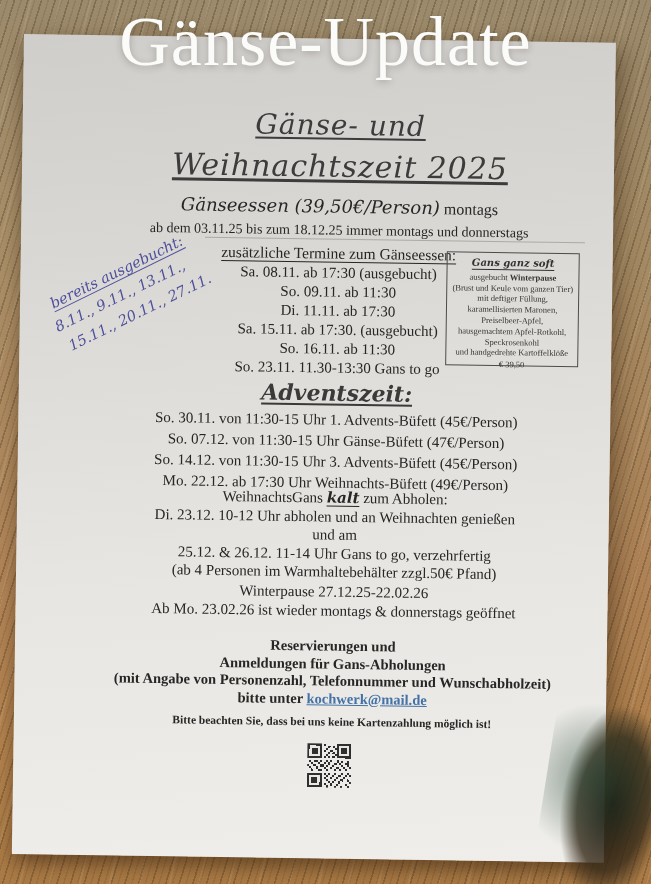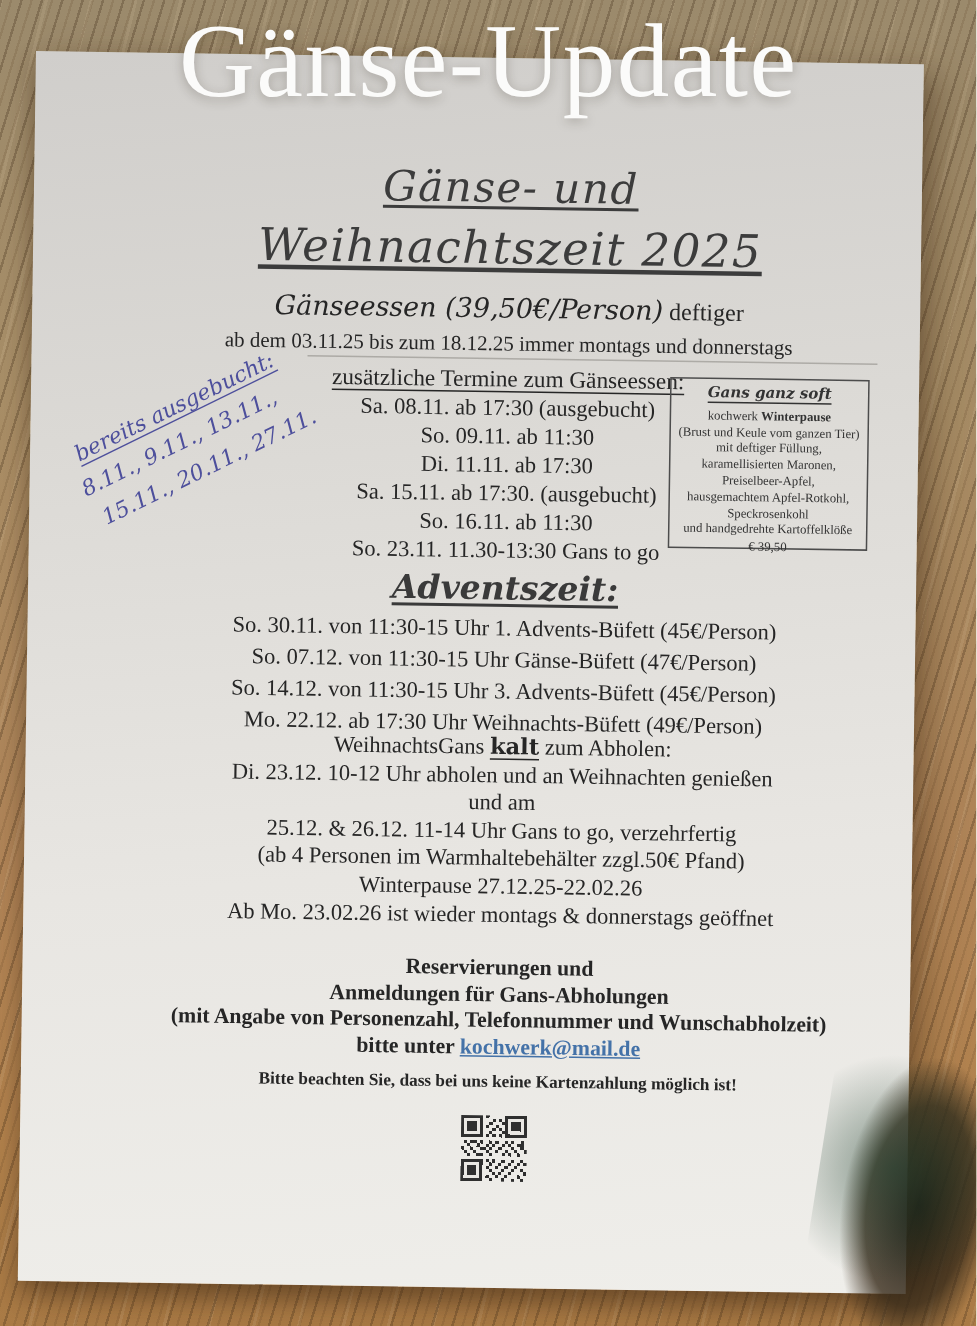--- a/index.html
+++ b/index.html
@@ -52,21 +52,21 @@
     border:1px solid #4c4c4c;text-align:center;color:#333;
     font-size:8.5px;line-height:10.8px;padding-top:5px;background:rgba(255,255,255,.03);
   }
   .softbox .t{font-size:10px;font-weight:bold;margin-bottom:3px;}
   .softbox .price{margin-top:1px;}
 
   .advent{top:341px;font-size:15px;line-height:21px;}
   .advent .t{font-size:22px;line-height:26px;font-weight:bold;margin-bottom:4px;color:#3a3a3a;}
 
   .abholen{top:450px;font-size:15px;line-height:18.5px;}
-  .abholen .em{font-family:"DejaVu Serif",serif;font-weight:bold;}
+  .abholen .em{font-family:"DejaVu Serif",serif;font-style:italic;font-weight:bold;}
 
   .winter{top:544px;font-size:15px;line-height:18.5px;}
 
   .reserv{top:599px;font-weight:bold;font-size:14.5px;line-height:17.5px;}
   .reserv a{color:#4472a8;text-decoration:underline;cursor:pointer;}
 
   .notice{top:677px;font-weight:bold;font-size:11.5px;}
 
   .qr{position:absolute;left:250px;top:705px;width:44px;height:44px;}
 
@@ -95,40 +95,40 @@
 
     <div class="content">
 
       <div class="blk heading script">
         <div class="l1"><span class="u">Gänse- und</span></div>
         <div class="l2"><span class="u">Weihnachtszeit 2025</span></div>
       </div>
 
       <div class="blk intro">
         <div>
-          <span class="script gs">Gänseessen (39,50€/Person)</span><span> deftiger</span>
+          <span class="script gs">Gänseessen (39,50€/Person)</span><span> montags</span>
         </div>
         <div class="l2">ab dem 03.11.25 bis zum 18.12.25 immer montags und donnerstags</div>
       </div>
 
       <div class="crease"></div>
 
       <div class="blk termine">
         <div class="t"><span class="u">zusätzliche Termine zum Gänseessen:</span></div>
         <div>Sa. 08.11. ab 17:30 (ausgebucht)</div>
         <div>So. 09.11. ab 11:30</div>
         <div>Di. 11.11. ab 17:30</div>
         <div>Sa. 15.11. ab 17:30. (ausgebucht)</div>
         <div>So. 16.11. ab 11:30</div>
         <div>So. 23.11. 11.30-13:30 Gans to go</div>
       </div>
 
       <div class="softbox">
         <div class="t"><span class="u script">Gans ganz soft</span></div>
-        <div><span>kochwerk </span><b>Winterpause</b></div>
+        <div><span>ausgebucht </span><b>Winterpause</b></div>
         <div>(Brust und Keule vom ganzen Tier)</div>
         <div>mit deftiger Füllung,</div>
         <div>karamellisierten Maronen,</div>
         <div>Preiselbeer-Apfel,</div>
         <div>hausgemachtem Apfel-Rotkohl,</div>
         <div>Speckrosenkohl</div>
         <div>und handgedrehte Kartoffelklöße</div>
         <div class="price">€ 39,50</div>
       </div>
 

